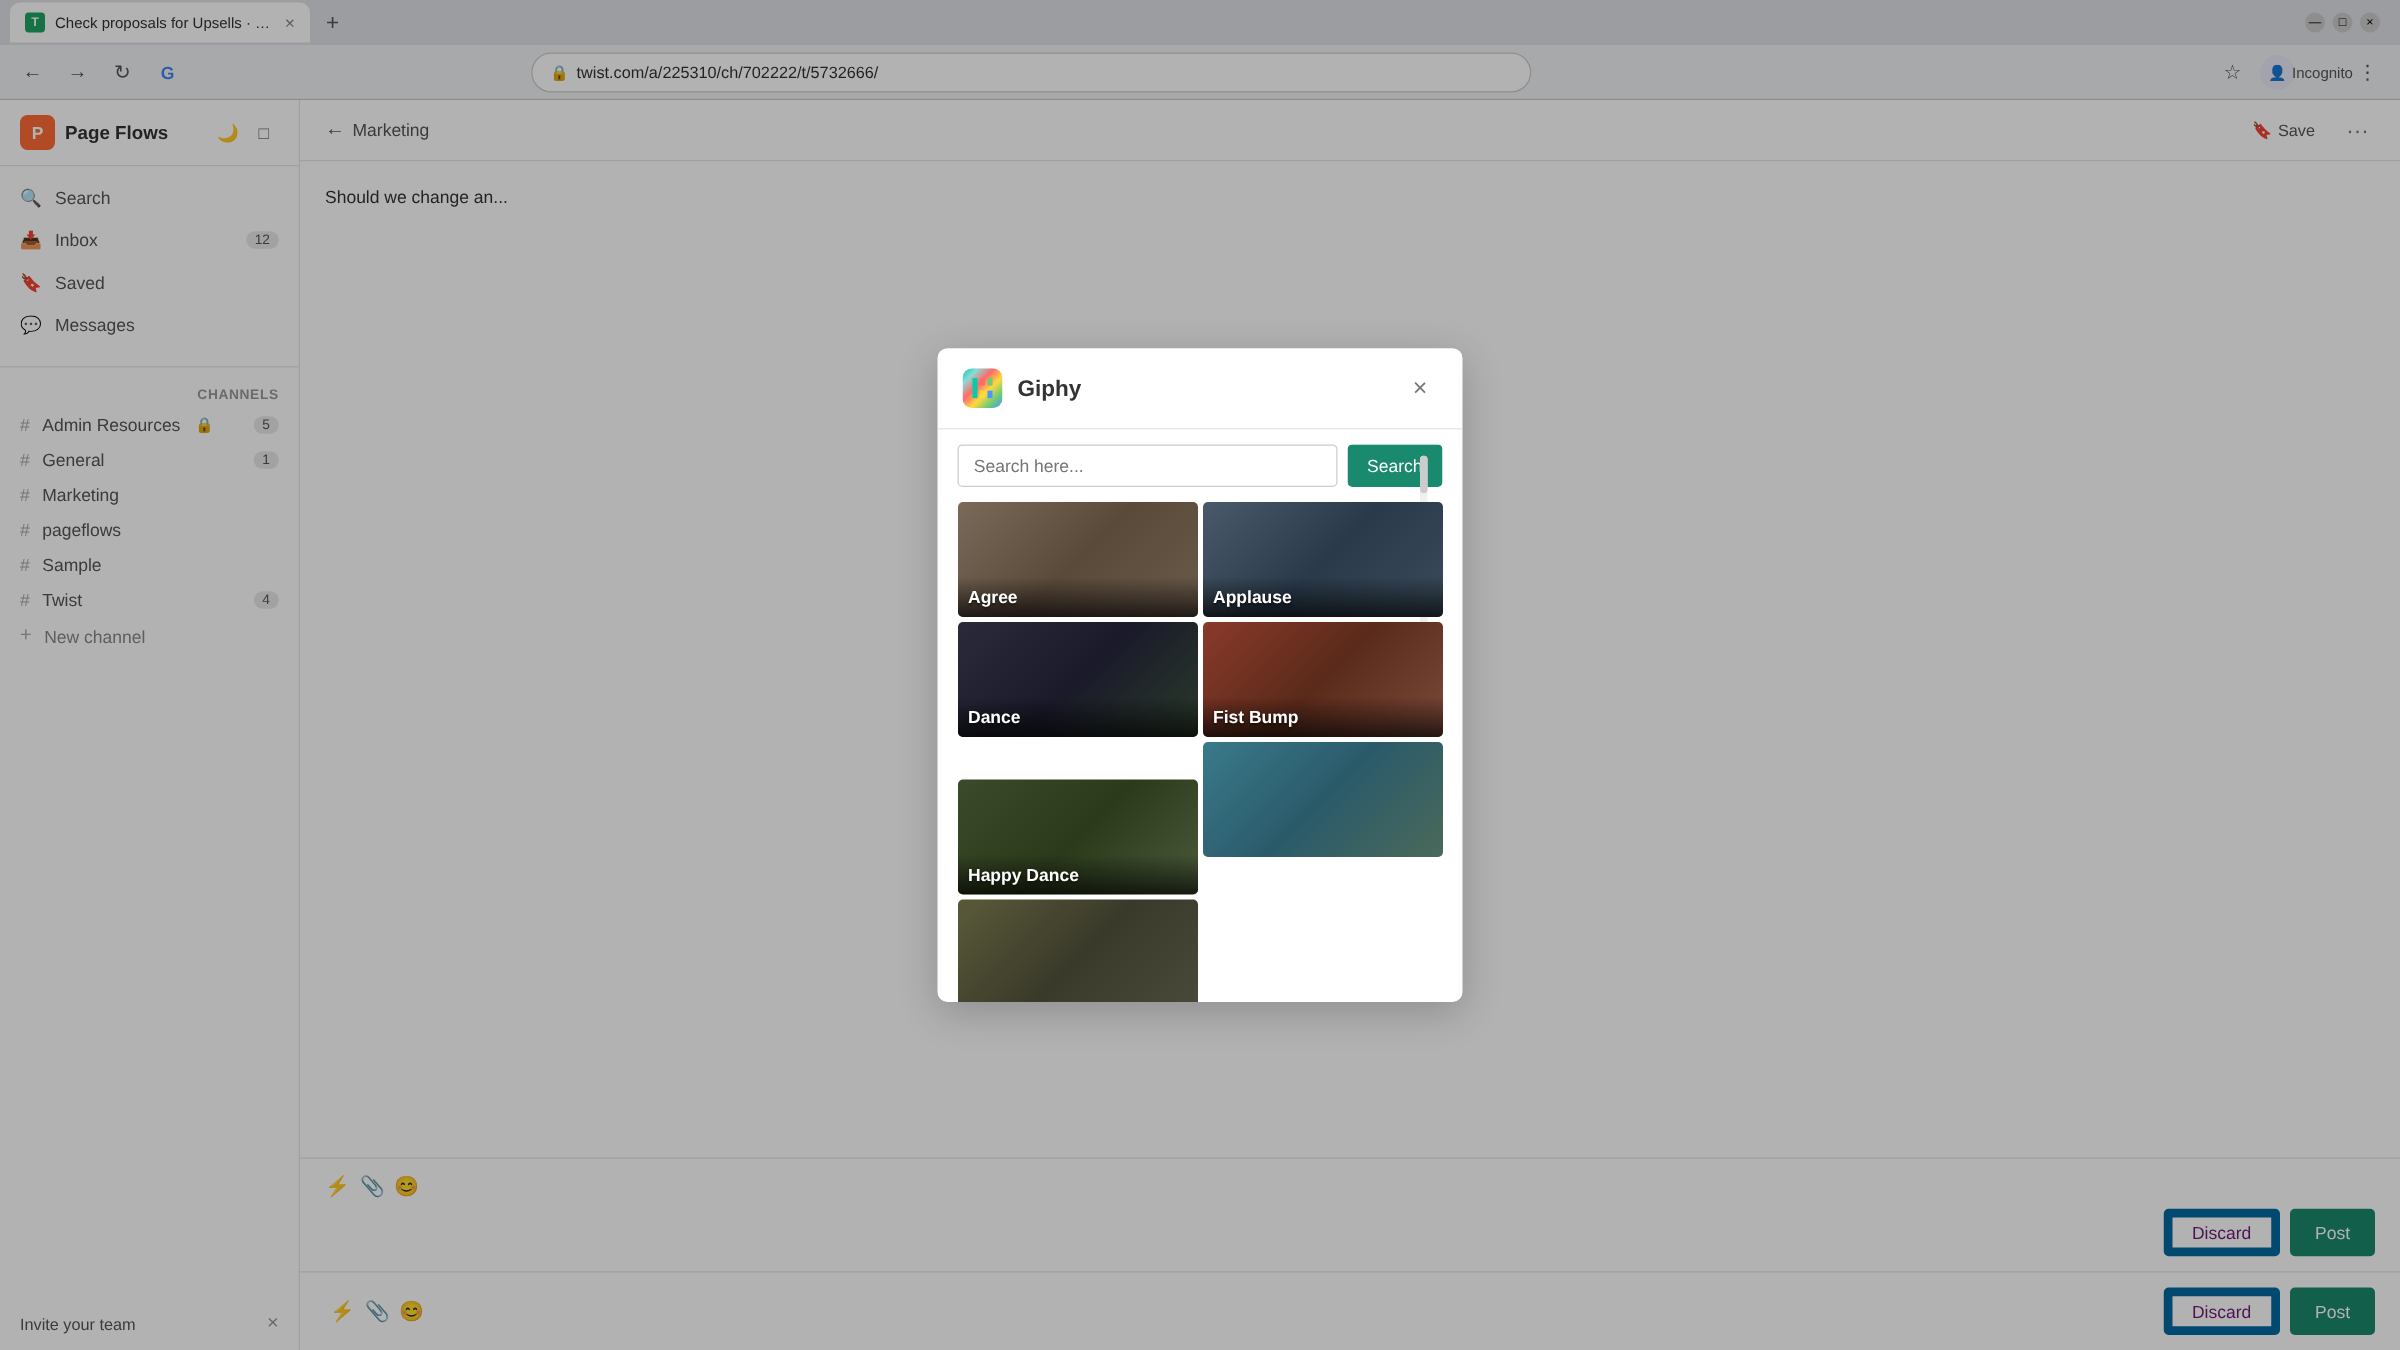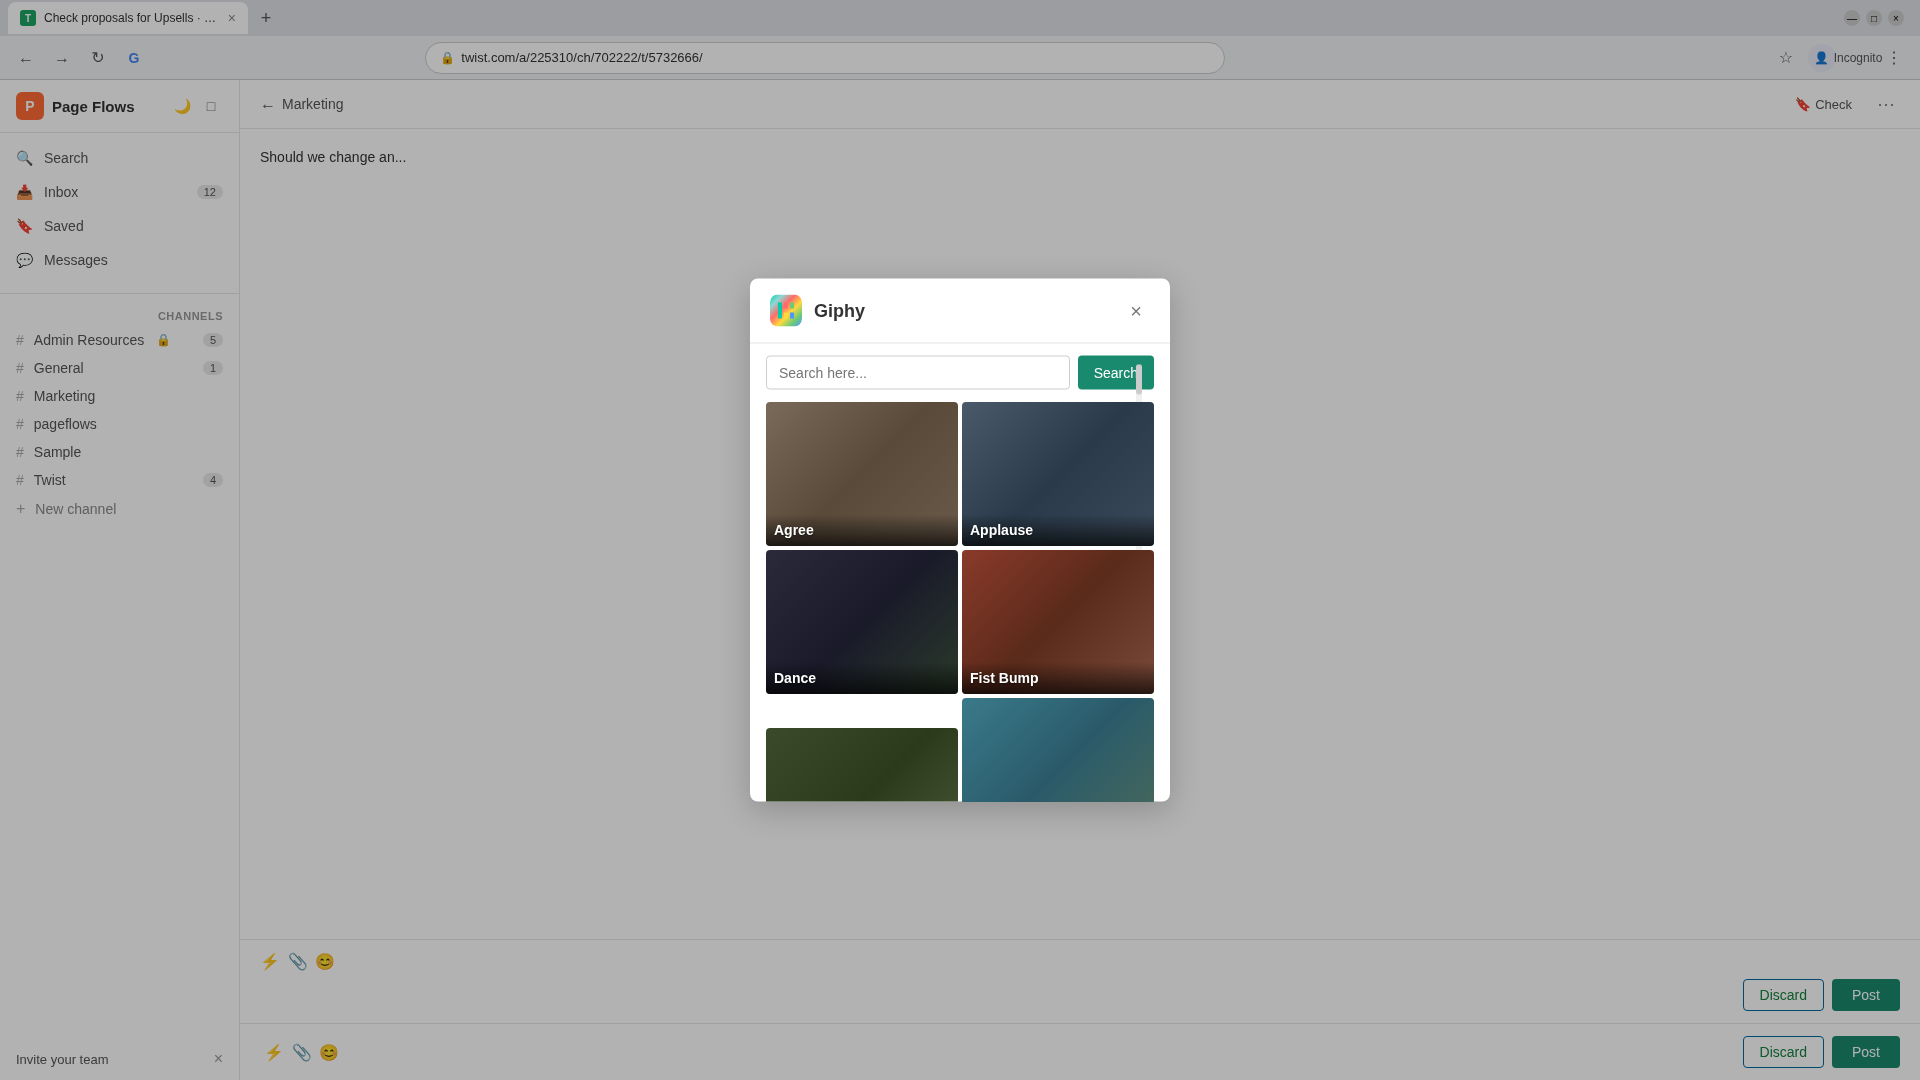--- a/index.html
+++ b/index.html
@@ -49,21 +49,21 @@
     .breadcrumb .back-arrow { font-size: 16px; cursor: pointer; }
     .header-actions { margin-left: auto; display: flex; align-items: center; gap: 8px; }
     .save-btn { display: flex; align-items: center; gap: 4px; padding: 6px 12px; font-size: 13px; color: #555; border: none; background: none; cursor: pointer; }
 
     .thread-area { flex: 1; padding: 20px; overflow-y: auto; position: relative; }
     .thread-content { font-size: 14px; color: #333; }
     .thread-input-area { padding: 12px 20px; border-top: 1px solid #e5e5e5; display: flex; flex-direction: column; gap: 8px; }
     .thread-toolbar { display: flex; align-items: center; gap: 8px; }
     .toolbar-btn { font-size: 16px; color: #777; cursor: pointer; }
     .thread-actions { display: flex; justify-content: flex-end; gap: 8px; }
-    .discard-btn { padding: 4px 16px; background: none; border: 1px solid #0369a1; border-radius: 4px; font-size: 14px; color: #15803d; cursor: pointer; }
+    .discard-btn { padding: 4px 16px; background: none; border: 7px solid #0369a1; border-radius: 4px; font-size: 14px; color: #701a75; cursor: pointer; }
     .post-btn { padding: 8px 20px; background: #1a8a6e; border: none; border-radius: 4px; font-size: 14px; color: white; cursor: pointer; font-weight: 500; }
 
     .bottom-bar { border-top: 1px solid #e5e5e5; padding: 12px 20px; display: flex; justify-content: flex-end; gap: 8px; }
 
     
     .overlay { position: absolute; top: 0; left: 0; right: 0; bottom: 0; background: rgba(0,0,0,0.3); z-index: 100; }
 
     
     .dialog { position: absolute; top: 50%; left: 50%; transform: translate(-50%, -50%); background: white; border-radius: 8px; box-shadow: 0 8px 32px rgba(0,0,0,0.2); width: 420px; z-index: 200; overflow: hidden; }
     .dialog-header { display: flex; align-items: center; padding: 16px 20px; border-bottom: 1px solid #e5e5e5; }
@@ -71,21 +71,21 @@
     .giphy-logo-square { width: 32px; height: 32px; background: linear-gradient(135deg, #00cdac, #8ddad5, #ff6b6b, #ffd93d, #6bcb77, #4d96ff); border-radius: 6px; display: flex; align-items: center; justify-content: center; }
     .dialog-title { font-size: 18px; font-weight: 600; color: #333; flex: 1; }
     .dialog-close { font-size: 20px; color: #777; cursor: pointer; width: 28px; height: 28px; display: flex; align-items: center; justify-content: center; border-radius: 4px; }
     .dialog-search { padding: 12px 16px; display: flex; gap: 8px; }
     .search-input { flex: 1; padding: 8px 12px; border: 1px solid #ccc; border-radius: 4px; font-size: 14px; color: #333; }
     .search-btn { padding: 8px 16px; background: #1a8a6e; border: none; border-radius: 4px; font-size: 14px; color: white; cursor: pointer; font-weight: 500; }
     .dialog-grid { display: grid; grid-template-columns: 1fr 1fr; gap: 4px; padding: 0 16px 16px; max-height: 400px; overflow-y: auto; }
     .dialog-grid::-webkit-scrollbar { width: 6px; }
     .dialog-grid::-webkit-scrollbar-track { background: #f0f0f0; }
     .dialog-grid::-webkit-scrollbar-thumb { background: #ccc; border-radius: 3px; }
-    .gif-item { position: relative; height: 144px; border-radius: 4px; overflow: hidden; cursor: pointer; background: #888; display: flex; align-items: flex-end; }
+    .gif-item { position: relative; height: 92px; border-radius: 4px; overflow: hidden; cursor: pointer; background: #888; display: flex; align-items: flex-end; }
     .gif-label { position: absolute; bottom: 0; left: 0; right: 0; padding: 8px; background: linear-gradient(transparent, rgba(0,0,0,0.7)); color: white; font-size: 14px; font-weight: 600; text-shadow: 0 1px 2px rgba(0,0,0,0.5); }
 
     
     .gif-agree { background: linear-gradient(135deg, #7a6a5a 0%, #5a4a3a 50%, #6a5a4a 100%); }
     .gif-applause { background: linear-gradient(135deg, #4a5a6a 0%, #2a3a4a 50%, #3a4a5a 100%); }
     .gif-awww { background: linear-gradient(135deg, #8a4a5a 0%, #6a3a4a 40%, #7a5a3a 100%); }
     .gif-dance { background: linear-gradient(135deg, #2a2a3a 0%, #1a1a2a 50%, #2a3a2a 100%); }
     .gif-fist-bump { background: linear-gradient(135deg, #8a3a2a 0%, #5a2a1a 50%, #7a4a3a 100%); }
     .gif-happy-dance { background: linear-gradient(135deg, #3a4a2a 0%, #2a3a1a 50%, #4a5a3a 100%); margin-top: 30px; }
     .gif-high-five { background: linear-gradient(135deg, #3a7a8a 0%, #2a5a6a 50%, #4a6a5a 100%); }
@@ -205,21 +205,21 @@
 
   <div class="main-content">
     <div class="main-header">
       <div class="breadcrumb">
         <span class="back-arrow">←</span>
         <span>Marketing</span>
       </div>
       <div class="header-actions">
         <button class="save-btn">
           <span>🔖</span>
-          <span>Check</span>
+          <span>Save</span>
         </button>
         <div class="nav-action-btn" style="font-size:18px;color:#777;">···</div>
       </div>
     </div>
 
     <div class="thread-area">
       <div class="thread-content">
         <p>Should we change an...</p>
       </div>
     </div>

